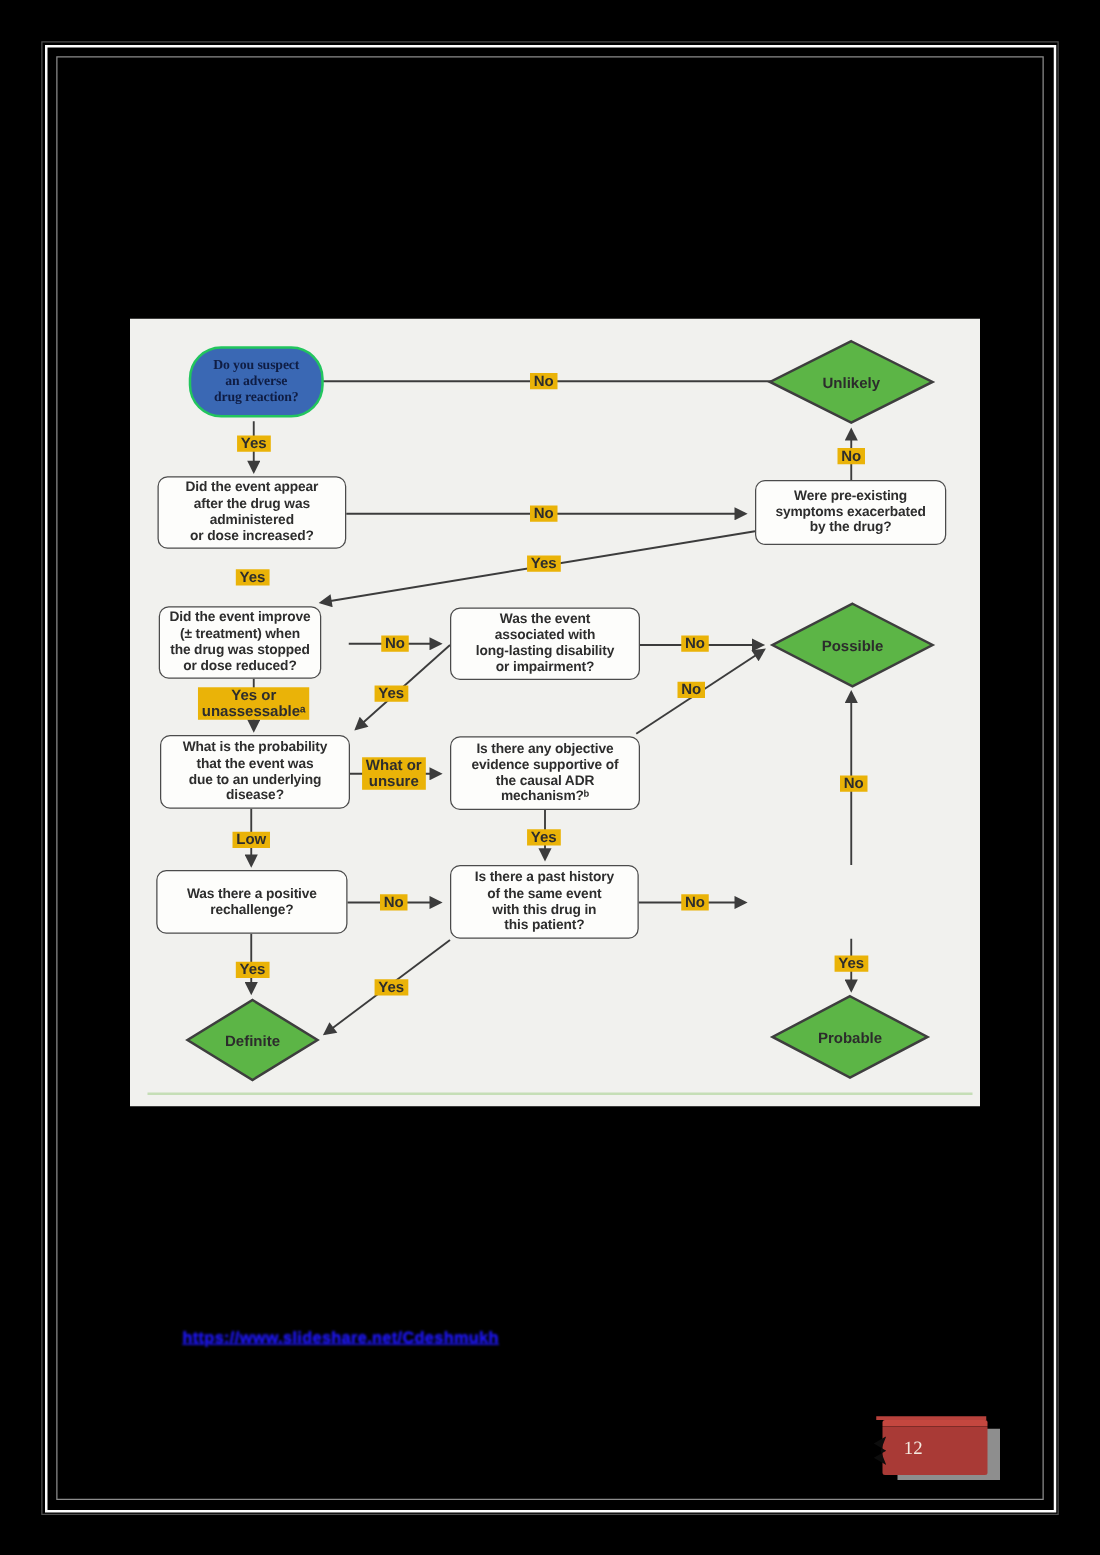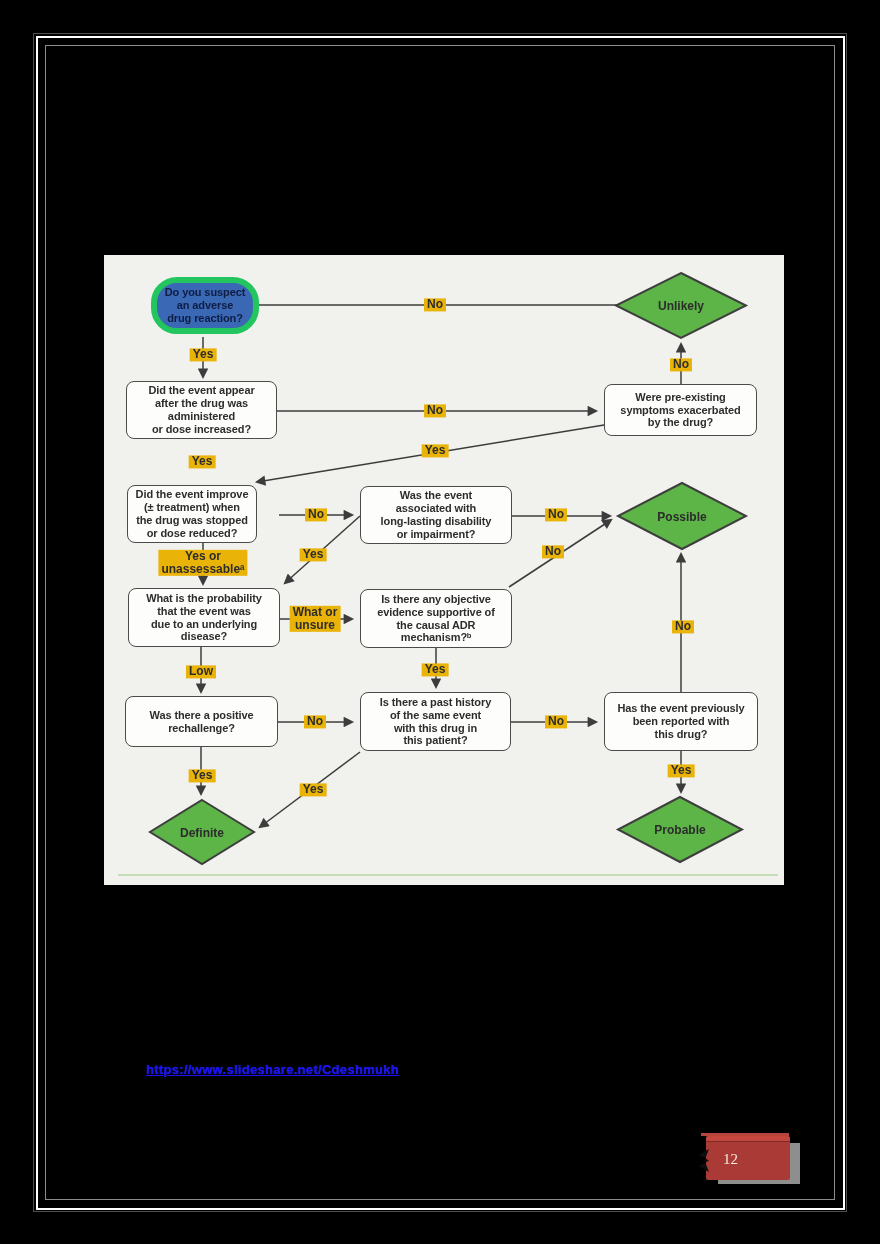--- a/index.html
+++ b/index.html
@@ -27,22 +27,23 @@
     background:#fdfdfb;
     border:1.5px solid #4b4b4b;
     border-radius:8px;
     display:flex;align-items:center;justify-content:center;
     text-align:center;
     font-weight:bold;font-size:11px;line-height:1.18;
     color:#2d2d2d;white-space:pre-line;letter-spacing:-0.1px;
     box-sizing:border-box;
   }
   .node.start{
-    background:#3a68b4;border:6px solid #22c55e;border-radius:26px;
+    background:#3a68b4;border:2px solid #22c55e;border-radius:26px;
     color:#0f1d44;
+    font-family:Liberation Serif, serif;
   }
   .dtext{
     position:absolute;z-index:3;transform:translate(-50%,-50%);
     font-weight:bold;font-size:12px;color:#2c2c2c;white-space:nowrap;
   }
   .lbl{
     position:absolute;z-index:3;transform:translate(-50%,-50%);
     background:#eab308;color:#2d2d2d;
     font-weight:bold;font-size:12px;line-height:1.1;
     padding:0 3px;text-align:center;white-space:pre-line;
@@ -154,23 +155,20 @@
 mechanism?ᵇ</div>
 
   <div class="node" style="left:21px;top:441px;width:153px;height:51px;">Was there a positive
 rechallenge?</div>
 
   <div class="node" style="left:256px;top:437px;width:151px;height:59px;">Is there a past history
 of the same event
 with this drug in
 this patient?</div>
 
-  <div class="node" style="left:500px;top:437px;width:154px;height:59px;">Has the event previously
-been reported with
-this drug?</div>
 
   <span class="dtext" style="left:577px;top:51px;">Unlikely</span>
   <span class="dtext" style="left:578px;top:262px;">Possible</span>
   <span class="dtext" style="left:98px;top:578px;">Definite</span>
   <span class="dtext" style="left:576px;top:575px;">Probable</span>
 
   <span class="lbl" style="left:331px;top:50px;">No</span>
   <span class="lbl" style="left:99px;top:100px;">Yes</span>
   <span class="lbl" style="left:331px;top:156px;">No</span>
   <span class="lbl" style="left:577px;top:110px;">No</span>

